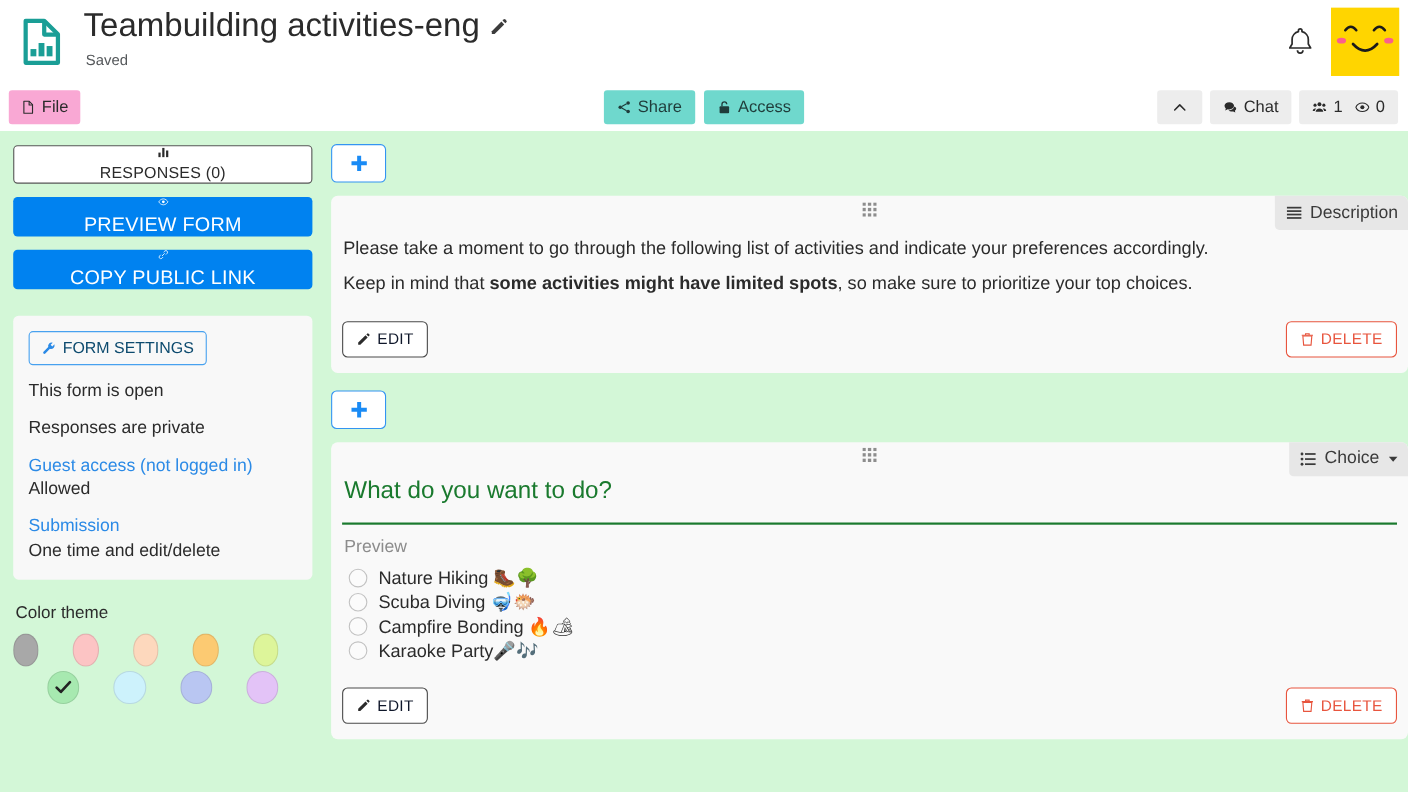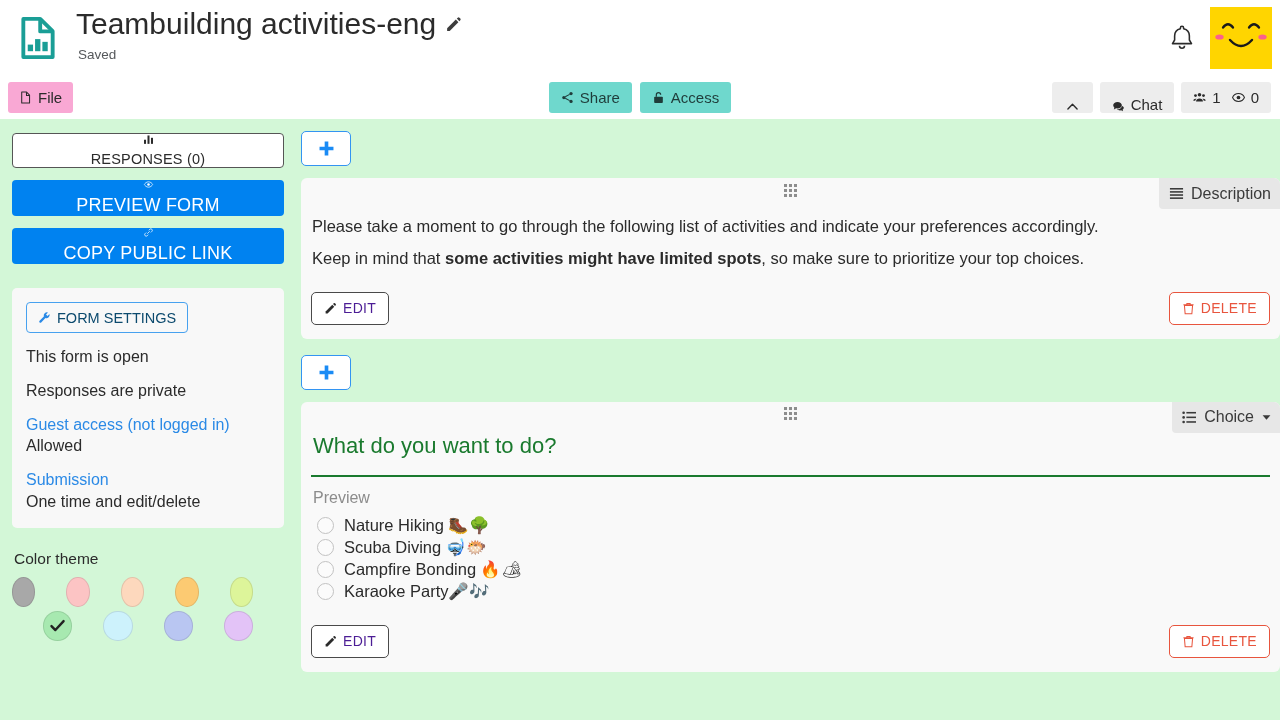--- a/index.html
+++ b/index.html
@@ -106,21 +106,20 @@
     display: flex; align-items: center; gap: 7px;
     padding-right: 9px;
   }
   .tb-chip {
     background: #ededed;
     color: #2b2b2b;
     font-size: 15px;
     height: 31px;
     padding: 0 12px;
     border-radius: 3px;
-    align-items: flex-end;
   }
   .tb-chip.caret { padding: 0 14px; }
   .stats-chip { display: inline-flex; align-items: center; gap: 6px; }
   .stats-num { font-size: 15px; color: #2b2b2b; }
 
   
   .canvas {
     height: calc(720px - 76px - 43px);
     background: #d3f7d7;
     display: flex;
@@ -268,21 +267,21 @@
 
   .card-actions {
     display: flex;
     align-items: center;
     justify-content: space-between;
     margin-top: 22px;
   }
   .edit-btn {
     background: #ffffff;
     border: 1px solid #4a4a4a;
-    color: #4c1d95;
+    color: #0f172a;
     border-radius: 5px;
     height: 33px;
     padding: 0 12px;
     font-size: 14px;
     letter-spacing: .3px;
   }
   .delete-btn {
     background: #ffffff;
     border: 1px solid #e8553e;
     color: #e8553e;

